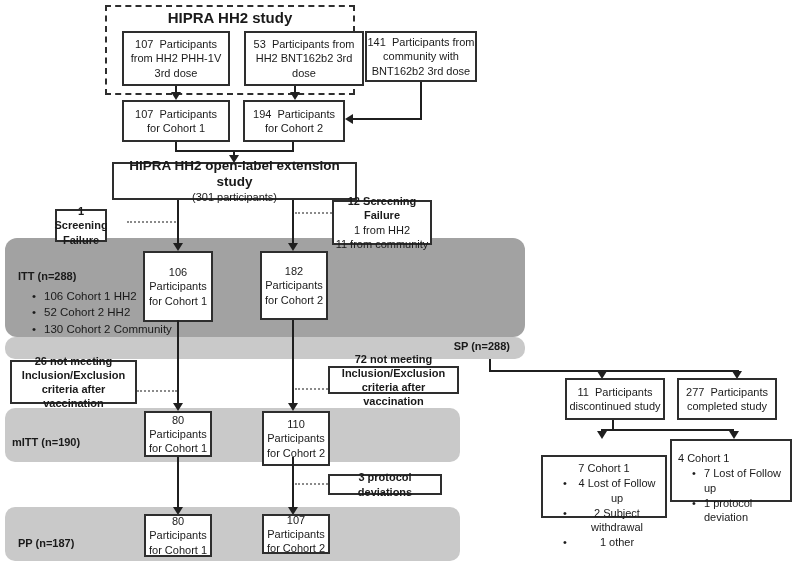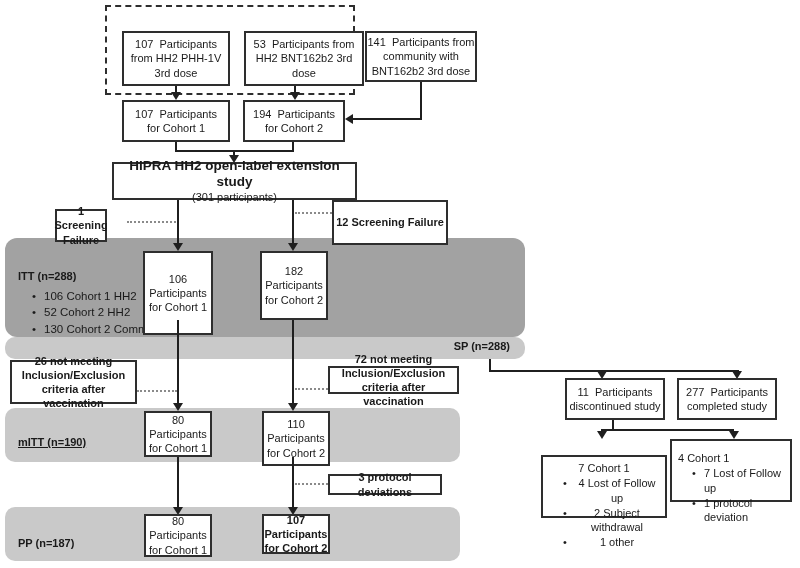--- a/index.html
+++ b/index.html
@@ -37,20 +37,21 @@
 <body>
 
 <div id="canvas">
 
   <div class="band dark" style="left:5px;top:238px;width:520px;height:99px;"></div>
   <div class="band light" style="left:5px;top:337px;width:520px;height:22px;"></div>
   <div class="band light" style="left:5px;top:408px;width:455px;height:54px;"></div>
   <div class="band light" style="left:5px;top:507px;width:455px;height:54px;"></div>
 
   <div class="dashed-box" style="left:105px;top:5px;width:250px;height:90px;"></div>
+  <div class="label-bold" style="left:105px;top:9px;width:250px;text-align:center;font-size:15px;">HIPRA HH2 study</div>
 
   <div class="box" style="left:122px;top:31px;width:108px;height:55px;">107  Participants
 from HH2 PHH-1V
 3rd dose</div>
   <div class="box" style="left:244px;top:31px;width:120px;height:55px;">53  Participants from
 HH2 BNT162b2 3rd
 dose</div>
   <div class="box" style="left:365px;top:31px;width:112px;height:51px;">141  Participants from
 community with
 BNT162b2 3rd dose</div>
@@ -81,32 +82,34 @@
 
   <div class="vline" style="left:177px;top:200px;height:44px;"></div>
   <div class="ah-down" style="left:173px;top:243px;"></div>
   <div class="vline" style="left:292px;top:200px;height:44px;"></div>
   <div class="ah-down" style="left:288px;top:243px;"></div>
 
   <div class="box bold" style="left:55px;top:209px;width:52px;height:33px;">1 Screening
 Failure</div>
   <div class="dotline" style="left:127px;top:221px;width:49px;"></div>
 
-  <div class="box" style="left:332px;top:200px;width:116px;height:45px;flex-direction:column;">
+  <div class="box" style="left:332px;top:200px;width:100px;height:45px;flex-direction:column;">
     <div style="font-weight:bold;">12 Screening Failure</div>
+    <div style="white-space:pre-wrap;">1 from HH2
+11 from community</div>
   </div>
   <div class="dotline" style="left:295px;top:212px;width:37px;"></div>
 
   <div class="label-bold" style="left:18px;top:270px;">ITT (n=288)</div>
   <div class="bullet-list" style="left:30px;top:288px;">
     <div class="bullet-item">106 Cohort 1 HH2</div>
     <div class="bullet-item">52 Cohort 2 HH2</div>
     <div class="bullet-item">130 Cohort 2 Community</div>
   </div>
-  <div class="box" style="left:143px;top:251px;width:70px;height:84px;">106
+  <div class="box" style="left:143px;top:251px;width:70px;height:71px;">106
 Participants
 for Cohort 1</div>
   <div class="box" style="left:260px;top:251px;width:68px;height:69px;">182
 Participants
 for Cohort 2</div>
 
   <div class="label-bold" style="left:5px;top:340px;width:505px;text-align:right;">SP (n=288)</div>
 
   <div class="vline" style="left:177px;top:320px;height:84px;"></div>
   <div class="ah-down" style="left:173px;top:403px;"></div>
@@ -146,37 +149,37 @@
     </div>
   </div>
   <div class="detail-box" style="left:670px;top:439px;width:122px;height:63px;padding-top:10px;">
     <div class="detail-title">4 Cohort 1</div>
     <div class="detail-bullets">
       <div class="bullet-item">7 Lost of Follow up</div>
       <div class="bullet-item">1 protocol deviation</div>
     </div>
   </div>
 
-  <div class="label-bold" style="left:18px;top:436px;text-decoration:underline;">mITT (n=190)</div>
+  <div class="label-bold" style="left:12px;top:436px;">mITT (n=190)</div>
   <div class="box" style="left:144px;top:411px;width:68px;height:46px;">80
 Participants
 for Cohort 1</div>
   <div class="box" style="left:262px;top:411px;width:68px;height:55px;">110
 Participants
 for Cohort 2</div>
 
   <div class="vline" style="left:177px;top:457px;height:51px;"></div>
   <div class="ah-down" style="left:173px;top:507px;"></div>
   <div class="vline" style="left:292px;top:457px;height:51px;"></div>
   <div class="ah-down" style="left:288px;top:507px;"></div>
 
   <div class="box bold" style="left:328px;top:474px;width:114px;height:21px;">3 protocol deviations</div>
   <div class="dotline" style="left:295px;top:483px;width:33px;"></div>
 
   <div class="label-bold" style="left:18px;top:537px;">PP (n=187)</div>
   <div class="box" style="left:144px;top:514px;width:68px;height:43px;">80
 Participants
 for Cohort 1</div>
-  <div class="box" style="left:262px;top:514px;width:68px;height:40px;font-weight:bold;">107
+  <div class="box" style="left:262px;top:514px;width:68px;height:40px;">107
 Participants
 for Cohort 2</div>
 
 </div>
 
 </body></html>

